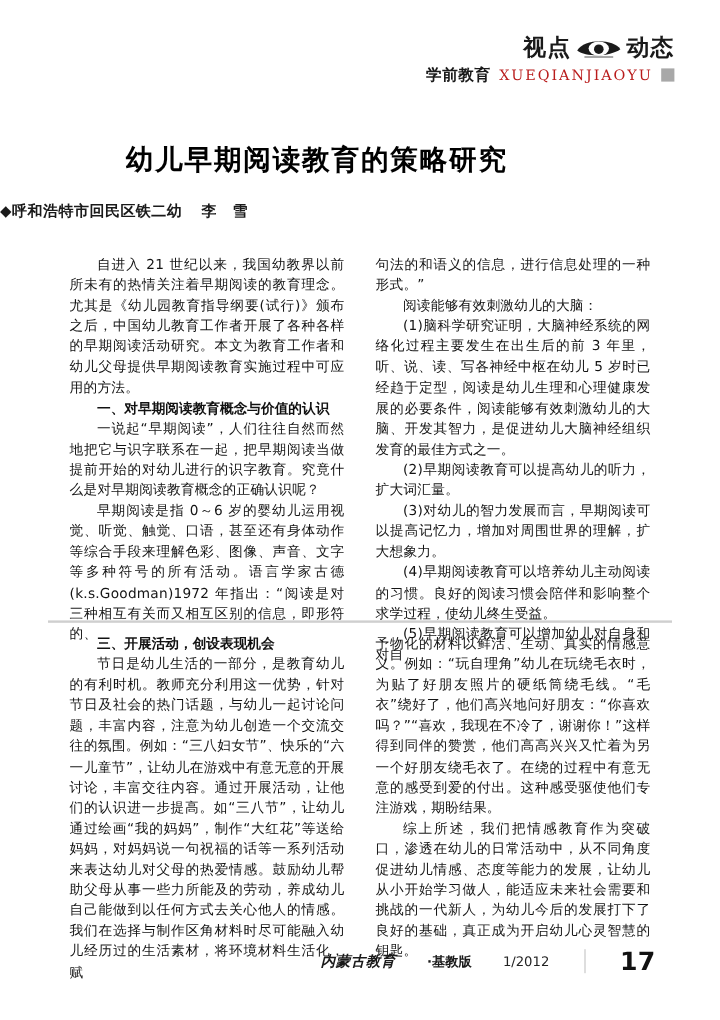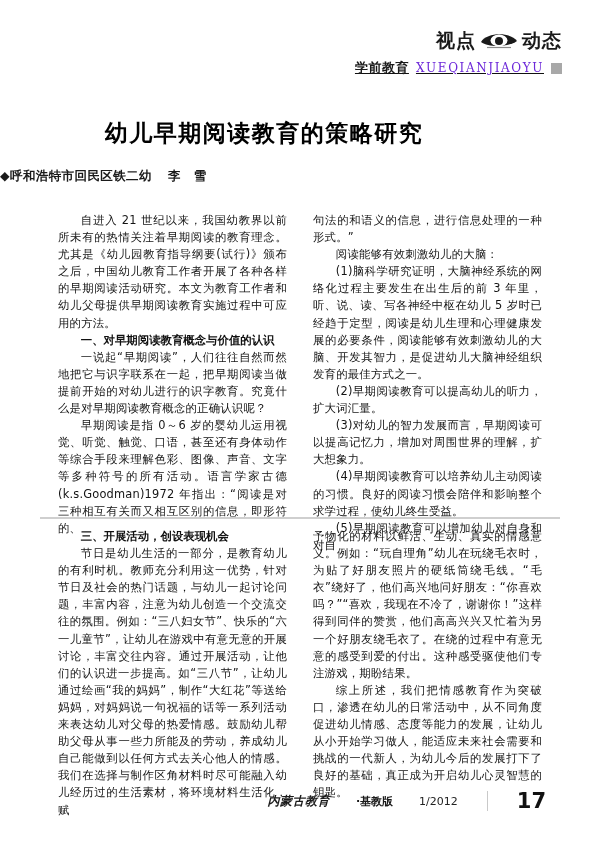--- a/index.html
+++ b/index.html
@@ -50,37 +50,36 @@
   .eye-logo {
     width: 40px;
     height: 20px;
     position: relative;
     display: inline-block;
   }
   .eye-logo svg { display: block; }
 
   .masthead-row2 {
     display: flex;
-    align-items: flex-end;
+    align-items: flex-start;
     justify-content: flex-end;
     gap: 7px;
     margin-top: 5px;
     height: 17px;
-    text-decoration: underline;
   }
   .mh-sub-cn {
     font-size: 13px;
     font-weight: 700;
     color: #1a1a1a;
     letter-spacing: 0.5px;
     line-height: 1;
   }
   .mh-sub-py {
     font-size: 12px;
-    color: #6d28d9;
+    color: #b91c1c;
     letter-spacing: 1.6px;
     font-family: "DejaVu Serif", "Liberation Serif", serif;
     line-height: 1;
   }
   .mh-square {
     width: 11px;
     height: 11px;
     background: #a8a8a8;
     display: inline-block;
   }

